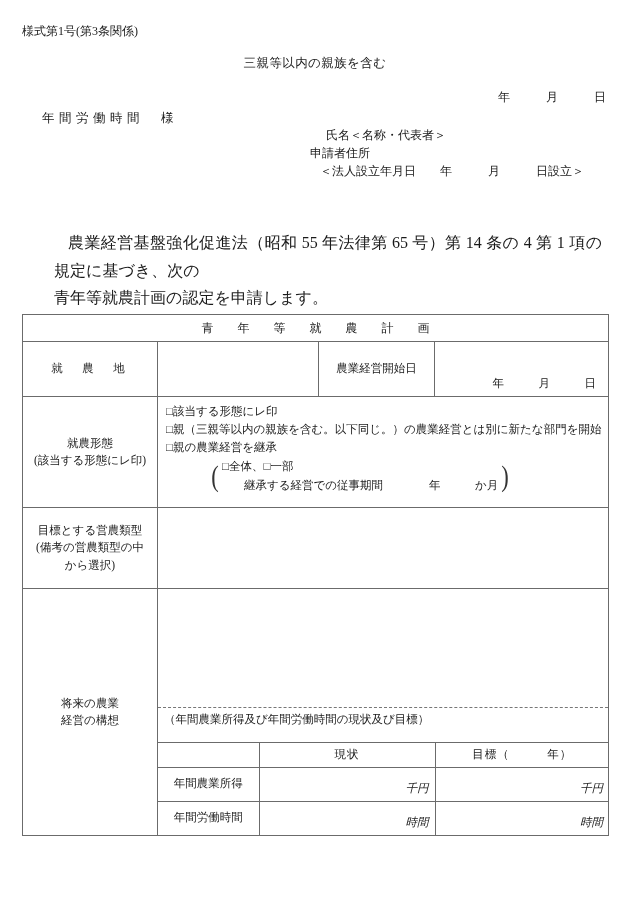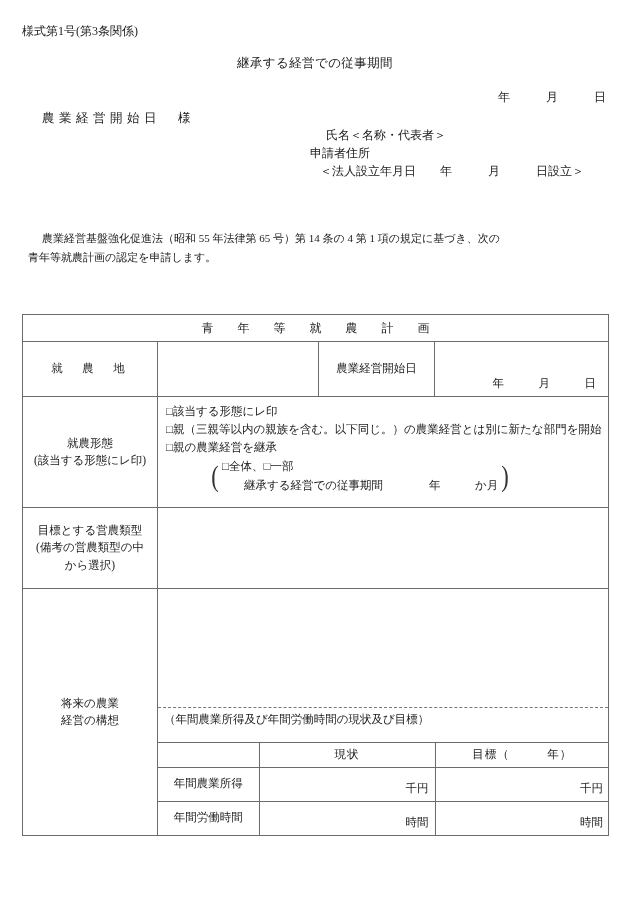--- a/index.html
+++ b/index.html
@@ -68,24 +68,24 @@
     font-size: 12px;
     white-space: nowrap;
   }
   .applicant-block .ln { display: block; white-space: pre; }
   .applicant-block .ln.indent1 { padding-left: 16px; }
   .applicant-block .ln.indent2 { padding-left: 78px; }
   .applicant-block .ln.indent3 { padding-left: 10px; }
 
   .statement {
     position: absolute;
-    left: 28px;
+    left: 54px;
     top: 229px;
     width: 548px;
-    font-size: 11px;
+    font-size: 16px;
     line-height: 1.72;
     text-align: justify;
   }
   .statement .first { display: block; text-indent: 14px; }
 
   
   table.main {
     position: absolute;
     left: 22px;
     top: 314px;
@@ -194,36 +194,37 @@
   .sub-rowlabel {
     text-align: center;
     vertical-align: middle !important;
     padding: 4px 0 !important;
   }
   .sub-unit {
     text-align: right;
     vertical-align: bottom !important;
     padding: 0 6px 3px 0 !important;
     height: 30px;
+    font-style: italic;
   }
 </style>
 </head>
 <body>
 
 <div class="page">
 
   <div class="form-no">様式第1号(第3条関係)</div>
 
-  <div class="doc-title">継承する経営での従事期間</div>
+  <div class="doc-title">三親等以内の親族を含む</div>
 
   <div class="date-line-top">
     <span>年　　　月　　　日</span>
   </div>
 
-  <div class="addressee">農業経営開始日　様</div>
+  <div class="addressee">年間労働時間　様</div>
 
   <div class="applicant-block">
     <span class="ln indent1">氏名＜名称・代表者＞</span>
     <span class="ln">申請者住所</span>
     <span class="ln indent3">＜法人設立年月日　　年　　　月　　　日設立＞</span>
   </div>
 
   <div class="statement">
     <span class="first">農業経営基盤強化促進法（昭和 55 年法律第 65 号）第 14 条の 4 第 1 項の規定に基づき、次の</span>
     <span>青年等就農計画の認定を申請します。</span>

